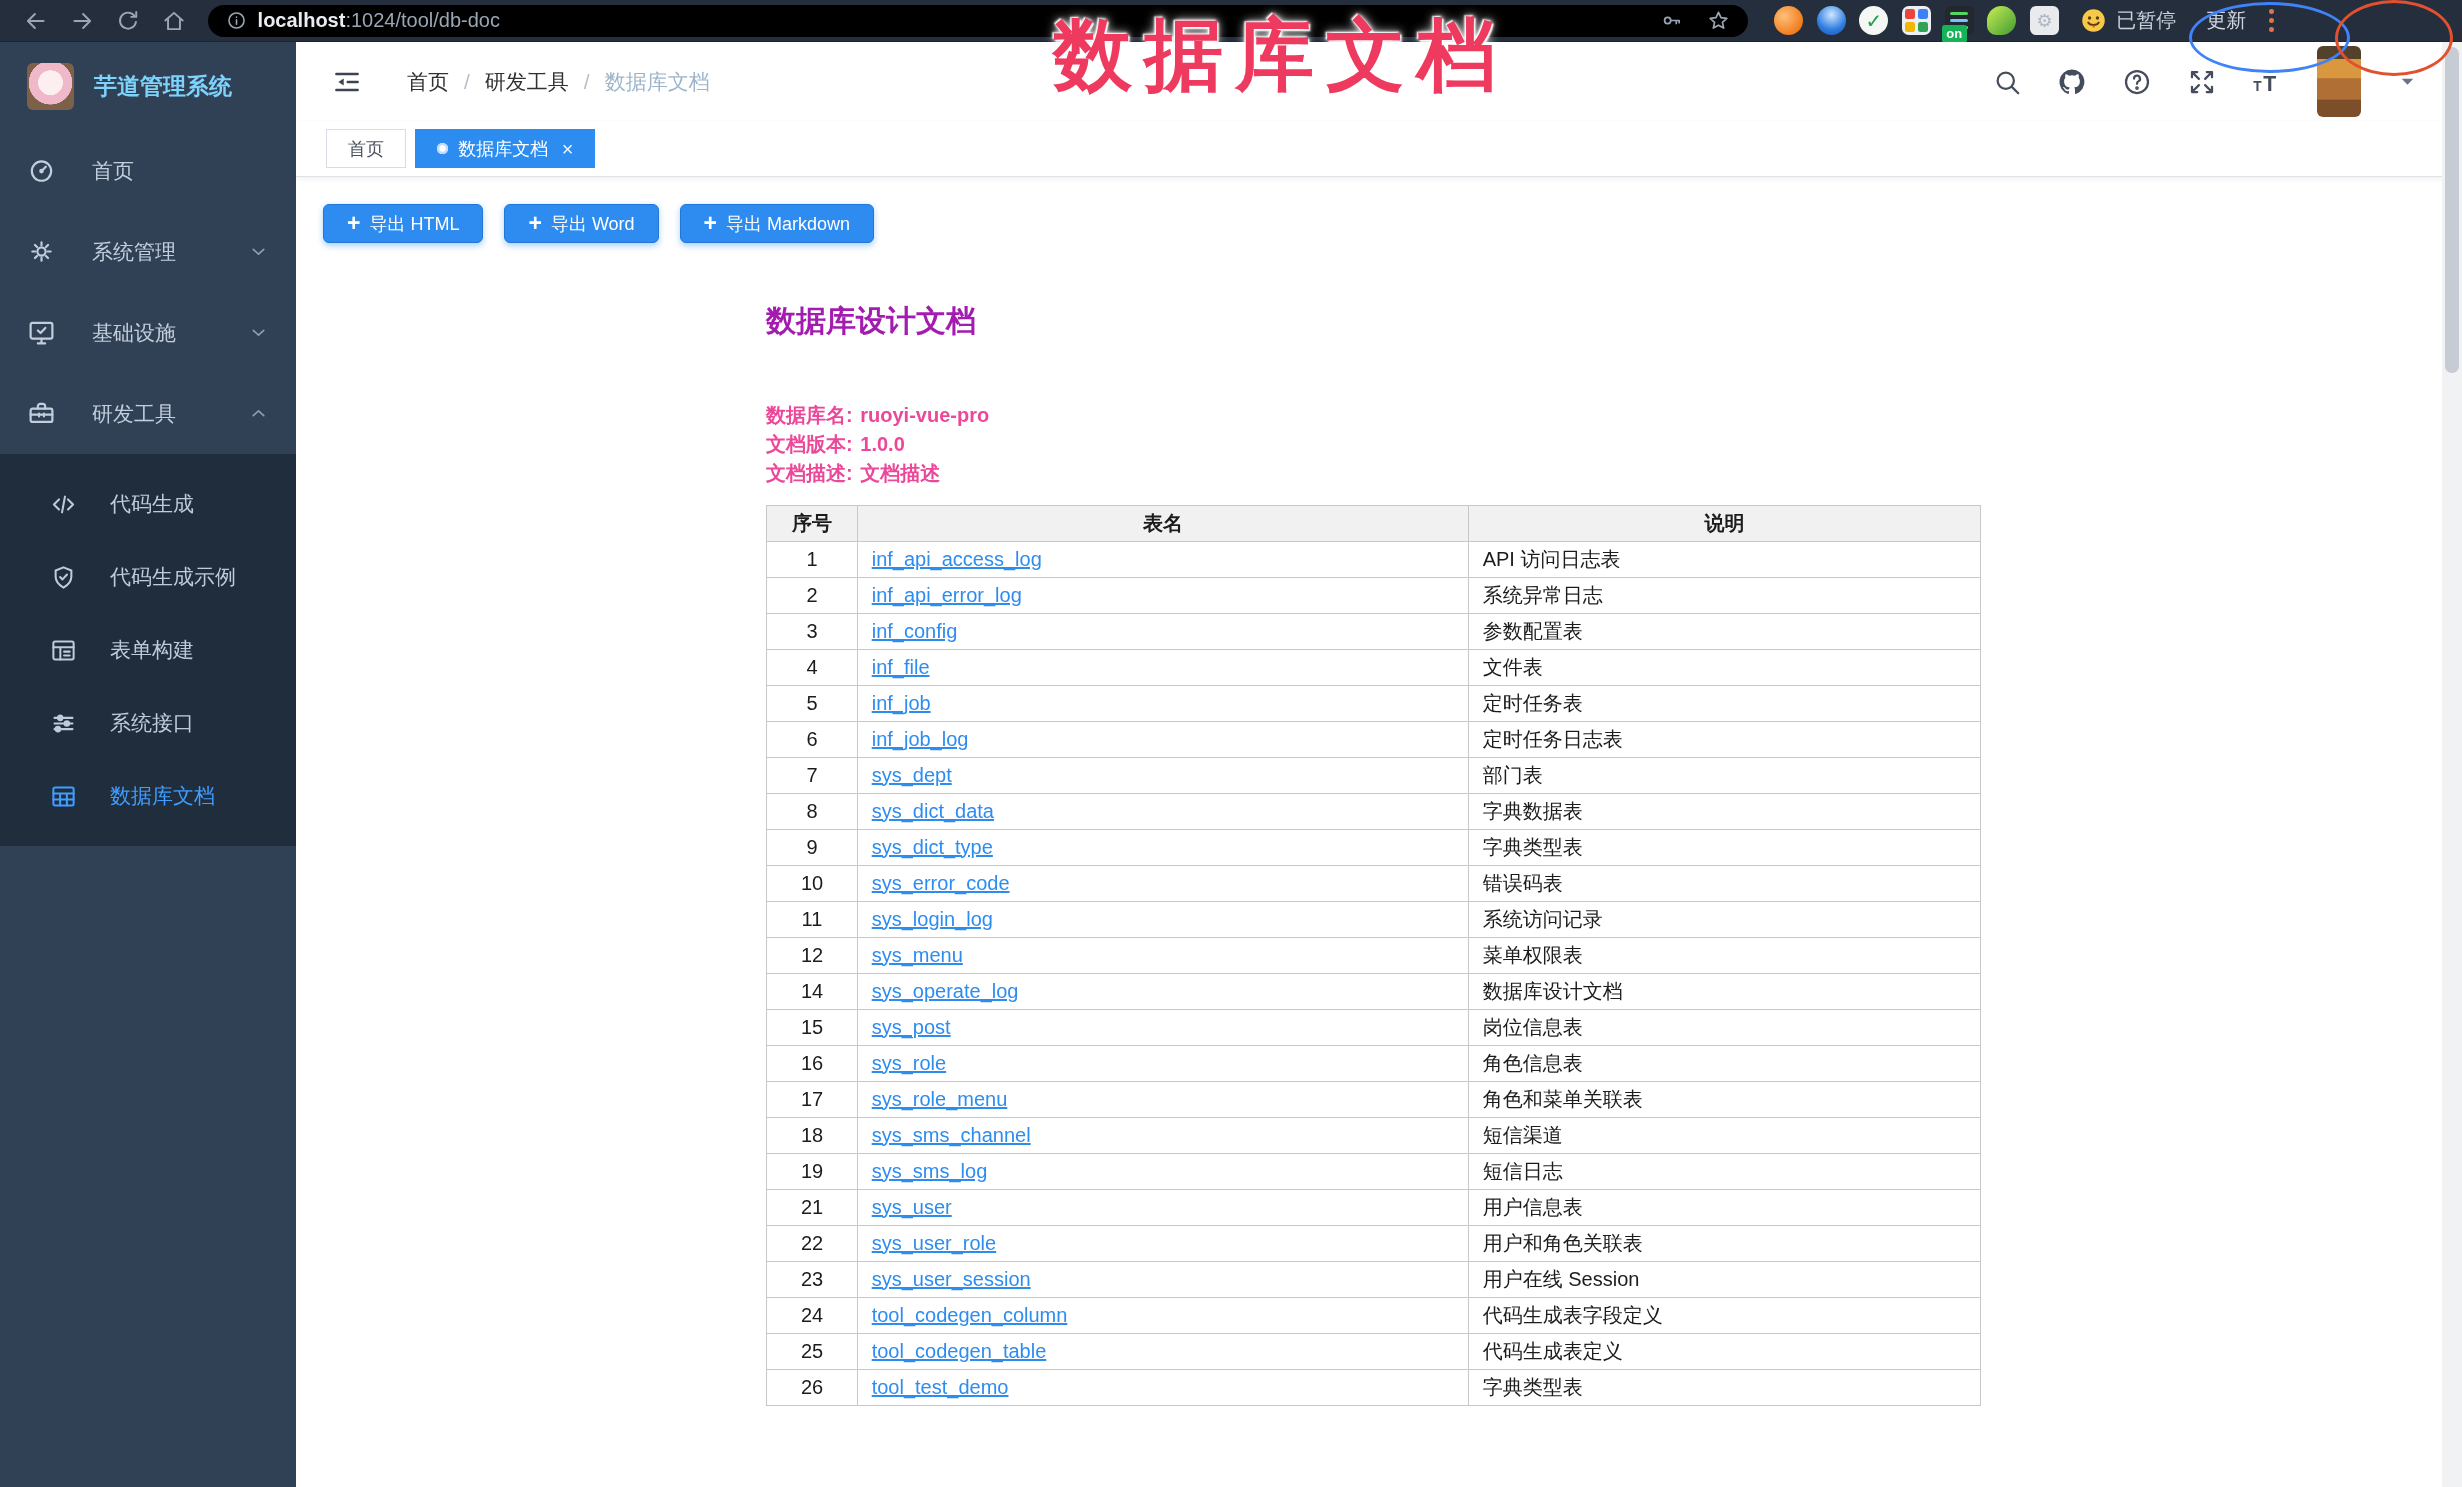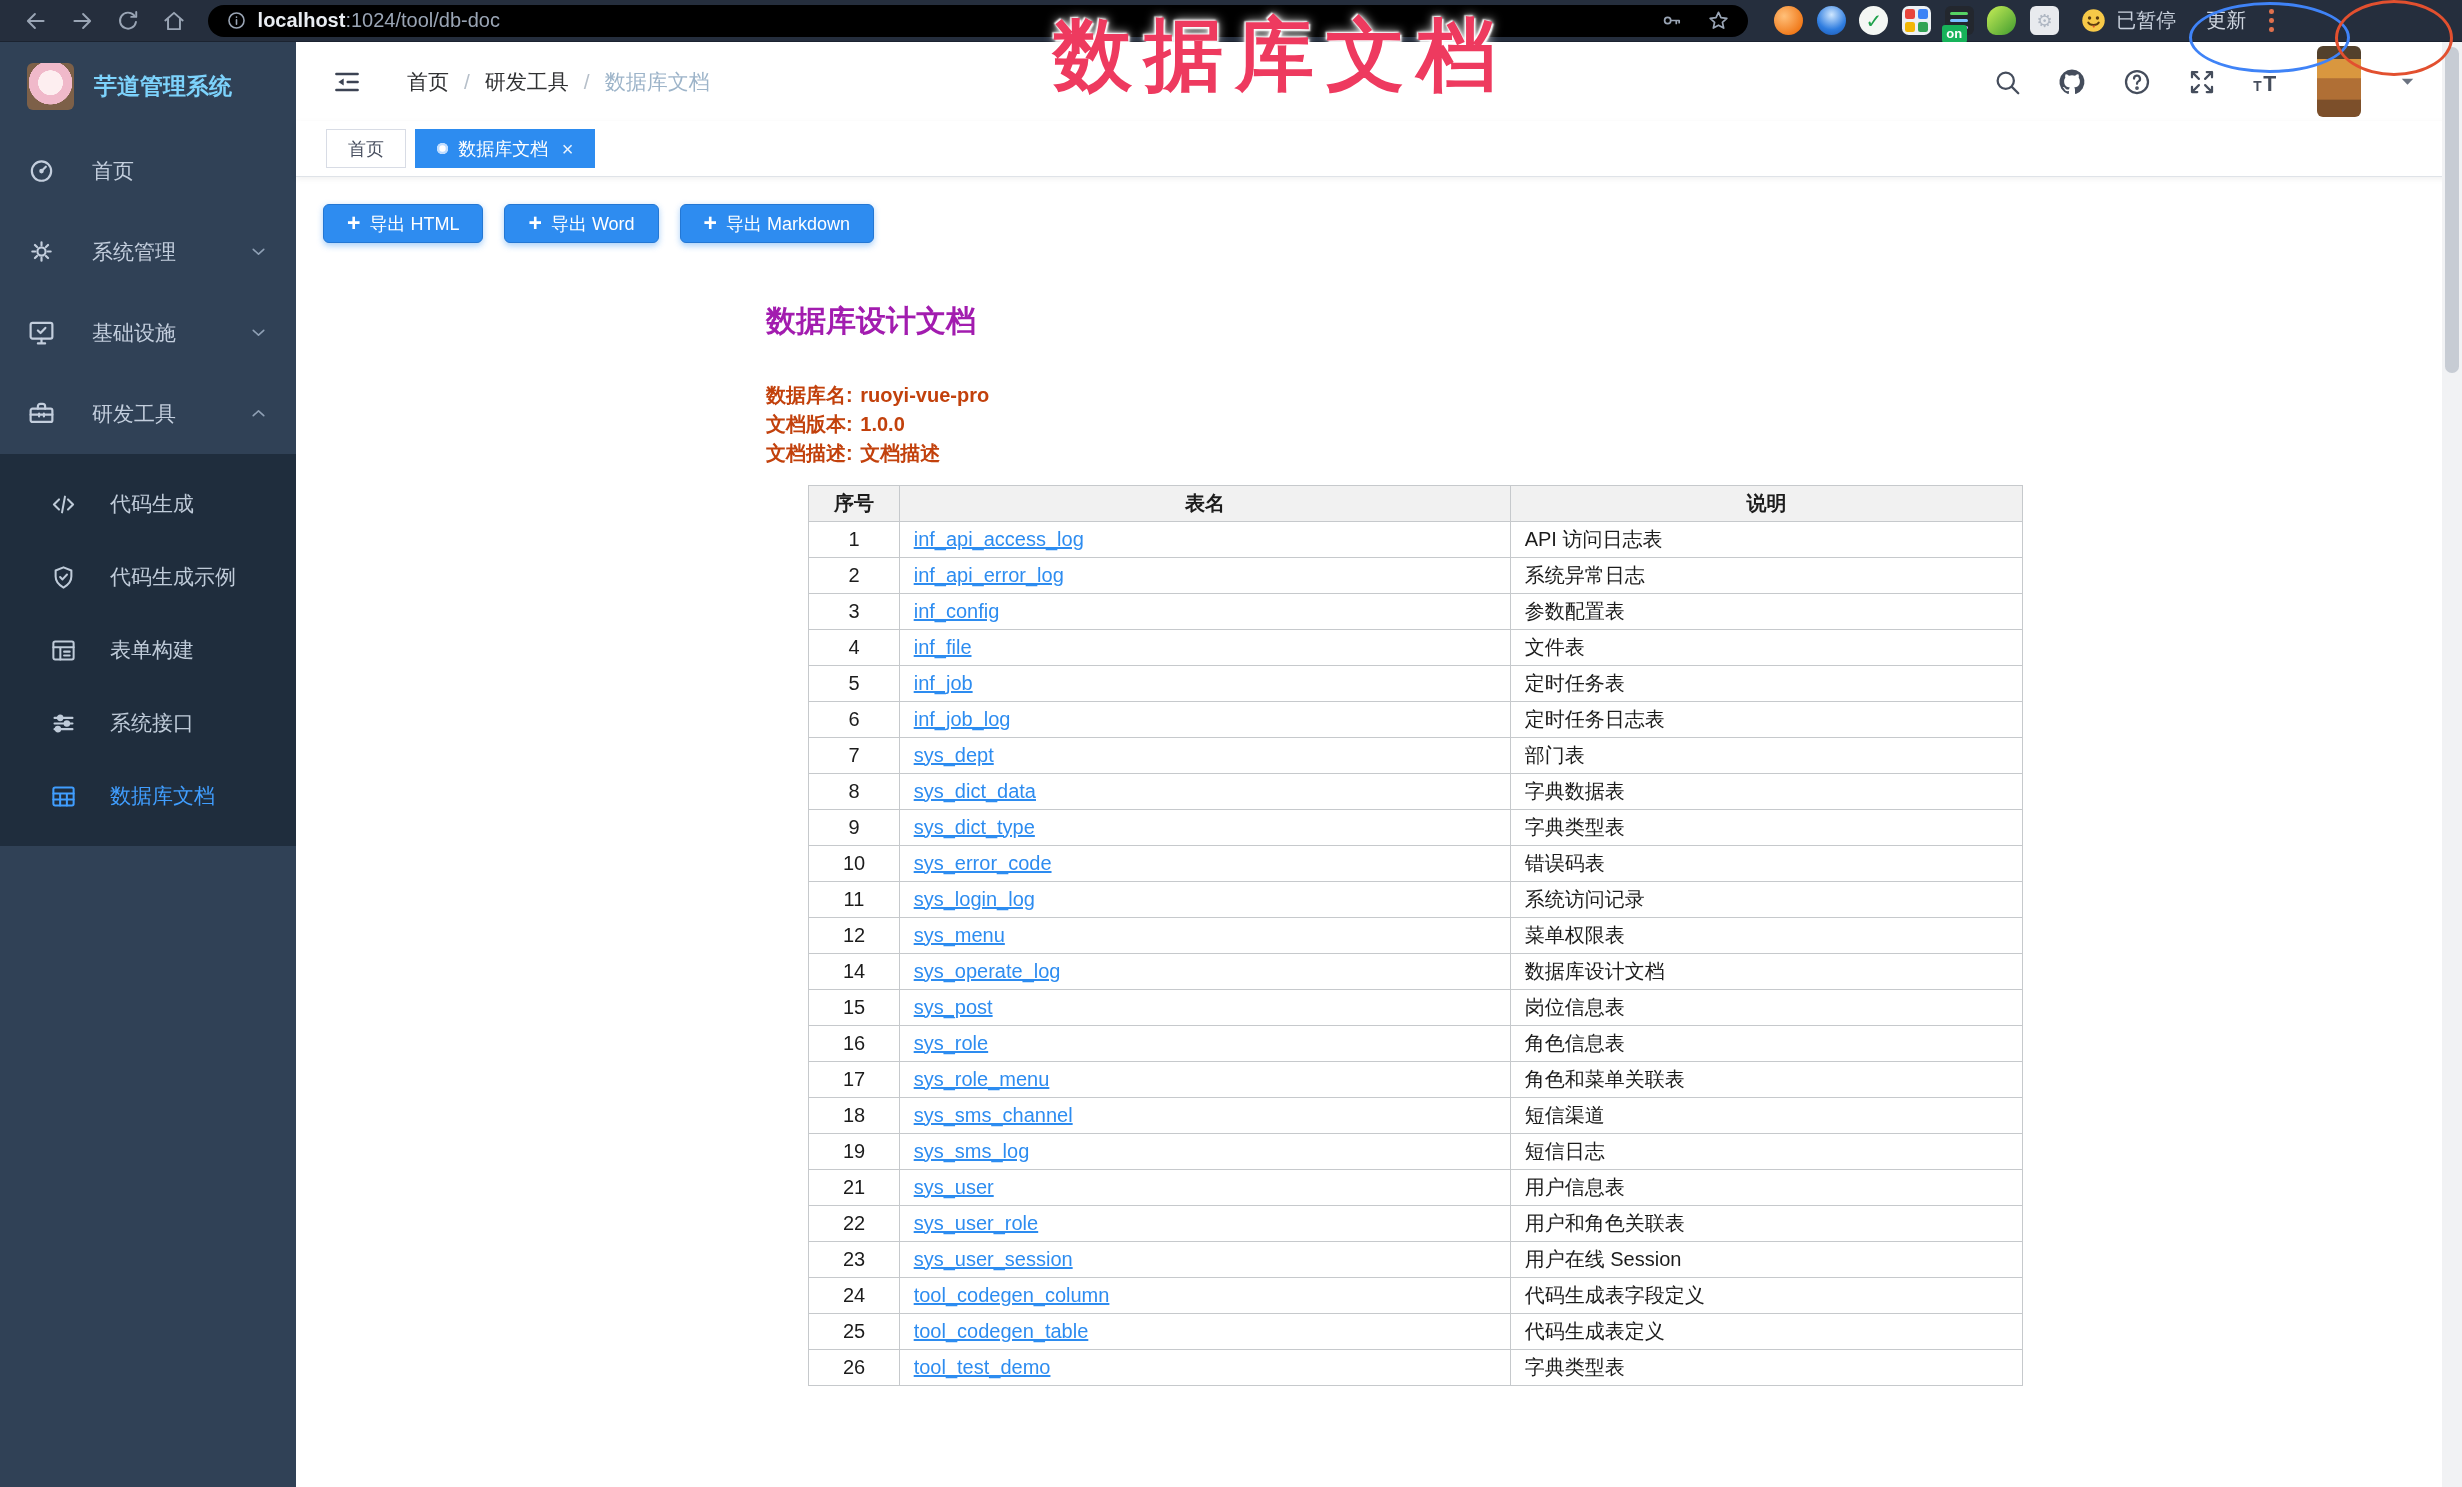--- a/index.html
+++ b/index.html
@@ -96,24 +96,24 @@
 
   .content { position:absolute; left:0; right:0; top:135px; bottom:0; background:#fff; overflow:hidden; }
   .btn-row { position:absolute; left:27px; top:27px; display:flex; gap:21px; }
   .btn { height:39px; padding:0 23px; background:#2e8cf0; border:1.5px solid #2377d4; border-radius:6px;
     color:#fff; font-size:18px; display:flex; align-items:center; gap:9px; cursor:pointer;
     box-shadow:0 2.3px 6px rgba(45,140,240,.4); white-space:nowrap; }
   .btn-plus { font-size:23px; font-weight:bold; line-height:1; }
 
   .doc { position:absolute; left:470px; top:124px; width:1214px; }
   .doc-title { text-align:left; font-size:30px; font-weight:bold; color:#a21caf; }
-  .meta { margin-top:39px; font-size:20px; font-weight:bold; color:#c2410c; line-height:29px; }
+  .meta { margin-top:59px; font-size:20px; font-weight:bold; color:#ec4899; line-height:29px; }
   .meta-row span { font-weight:bold; }
   .meta-val { margin-left:7.6px; }
-  table.doc-table { margin-top:16.7px; width:1214px; border-collapse:collapse; font-size:20px; color:#1c1c1c; table-layout:fixed;margin-left:42px; }
+  table.doc-table { margin-top:16.7px; width:1214px; border-collapse:collapse; font-size:20px; color:#1c1c1c; table-layout:fixed; }
   .doc-table th, .doc-table td { border:1.5px solid #c6c9cc; height:36px; padding:0; }
   .doc-table th { background:#f1f1f1; font-weight:bold; text-align:center; }
   .c-num { text-align:center; }
   .c-name, .c-desc { padding-left:13.7px !important; text-align:left; }
   .c-name a { color:#2d8cf0; text-decoration:underline; cursor:pointer; }
 
   .scrollbar { position:absolute; right:0; top:42px; width:20px; bottom:0; background:#f1f2f4; z-index:30; }
   .scroll-thumb { position:absolute; top:4.6px; left:3px; width:13.7px; height:326px; border-radius:6.8px; background:#c7ccd4; }
 </style>
 </head>

